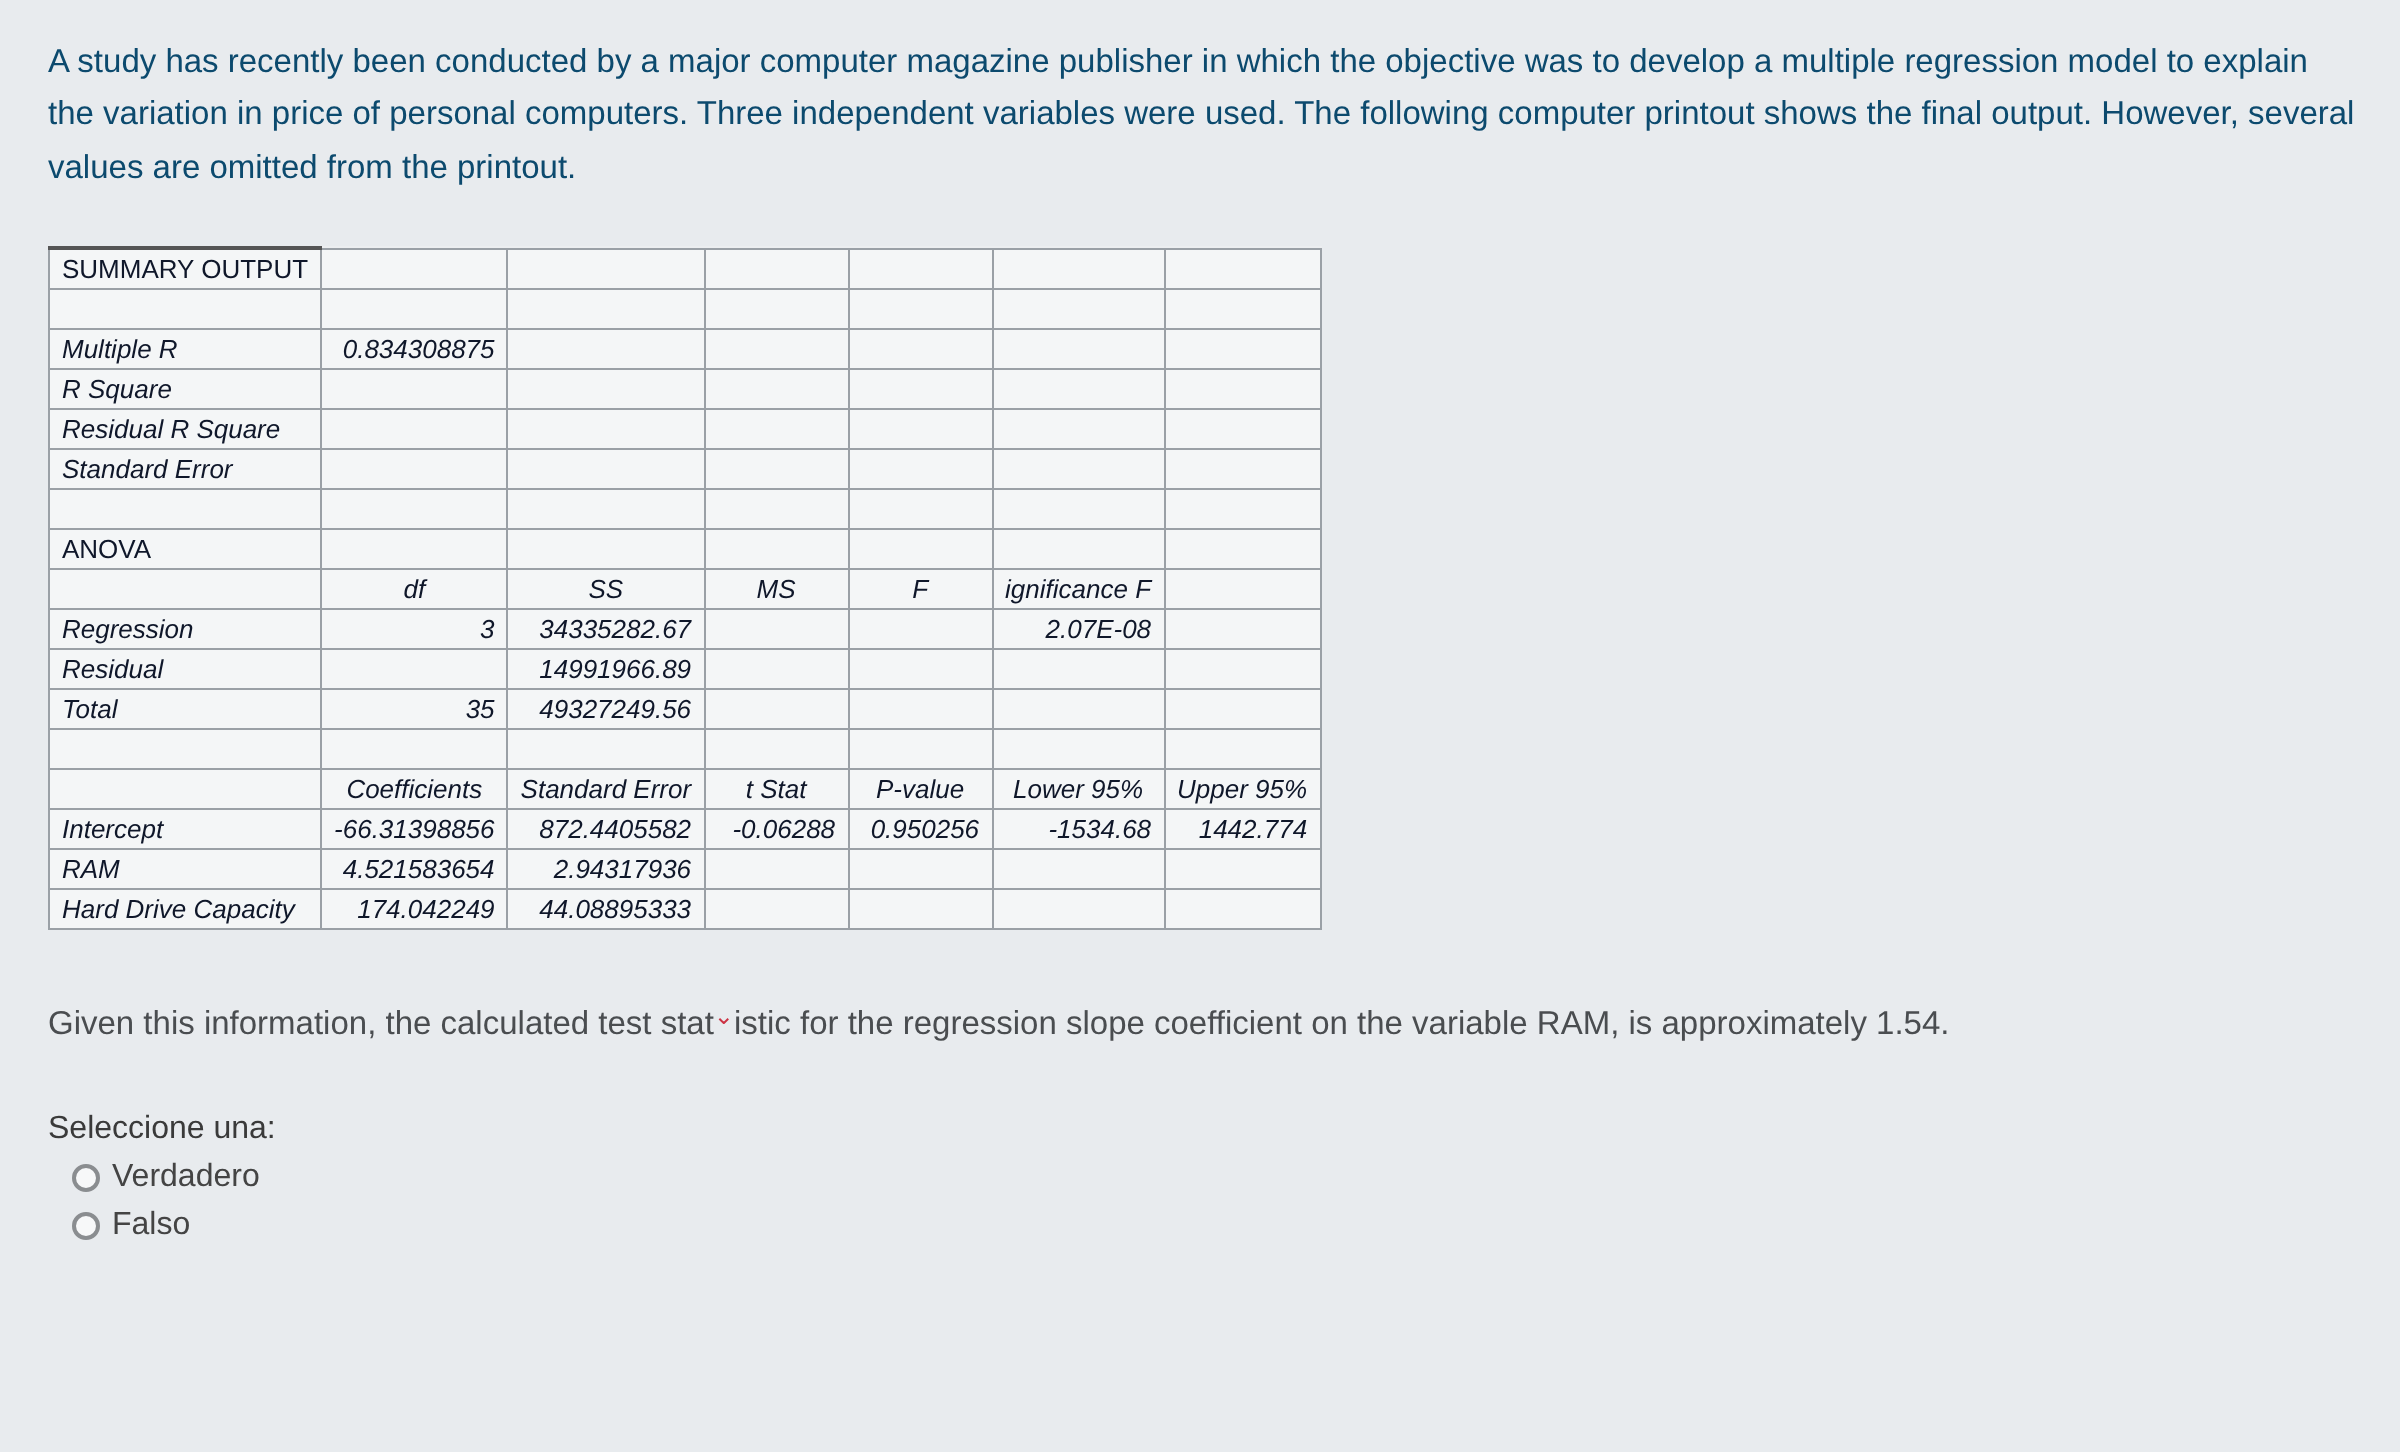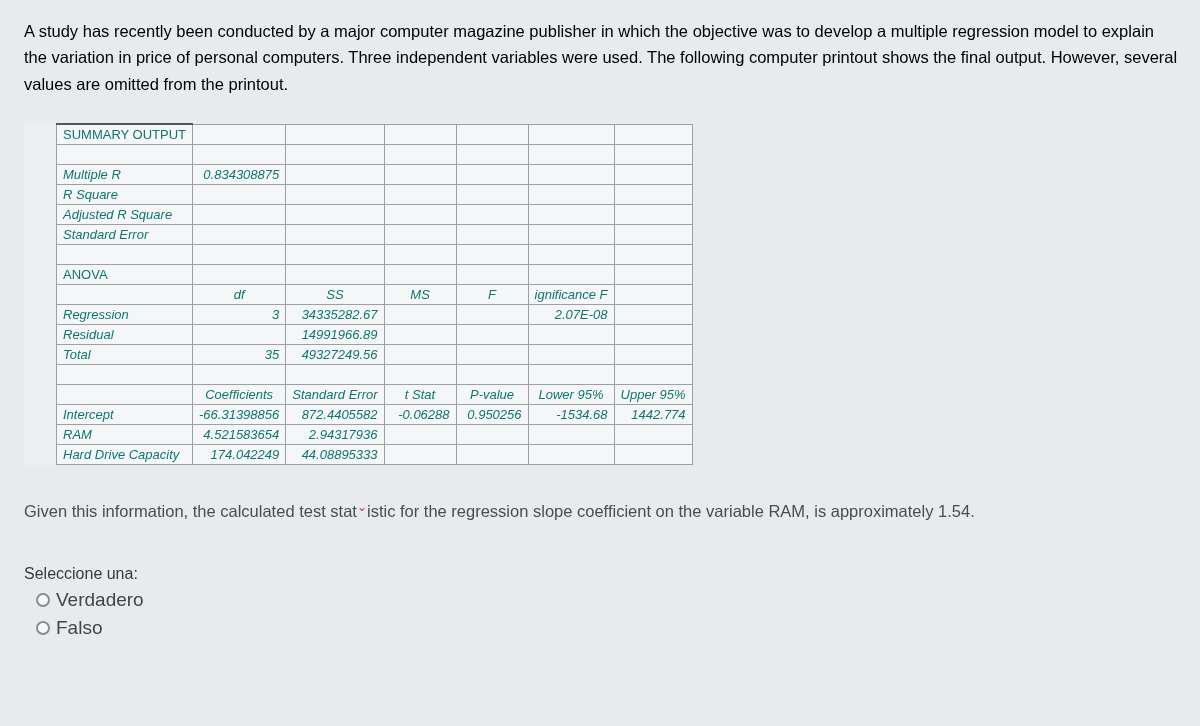--- a/index.html
+++ b/index.html
@@ -8,35 +8,34 @@
       background: #e8ebee;
       color: #333;
       font-size: 15px;
       padding: 0;
       width: 1200px;
     }
     .container {
       padding: 18px 20px 24px 24px;
     }
     .prompt-text {
-      color: #000000;
+      color: #0c4a6e;
       font-size: 16.5px;
       line-height: 1.6;
       margin-bottom: 26px;
     }
     .printout {
       background: #eceef0;
       display: inline-block;
     }
     table.regtable {
       border-collapse: collapse;
       font-size: 13px;
       font-style: italic;
-      color: #0f766e;
-      margin-left: 32px;
+      color: #0f172a;
     }
     table.regtable td {
       border: 1px solid #9aa0a6;
       padding: 2px 6px;
       min-width: 72px;
       height: 20px;
       background: #f4f6f7;
       text-align: right;
       white-space: nowrap;
     }
@@ -48,38 +47,38 @@
       text-align: left;
       border-top: 2px solid #555;
     }
     .thickbottom td { border-bottom: 1.5px solid #555; }
 
     .claim-text {
       color: #4a4d50;
       font-size: 16.5px;
       line-height: 1.6;
       margin-top: 30px;
-      margin-bottom: 40px;
+      margin-bottom: 30px;
     }
     .claim-text .caret {
       color: #cc3344;
       font-size: 12px;
       vertical-align: top;
     }
     .answer-block {
       font-size: 16px;
       color: #3a3a3a;
     }
     .answer-title { margin-bottom: 0; }
     .answer-option {
       display: flex;
       align-items: center;
       gap: 6px;
       margin: 6px 0 6px 12px;
-      font-size: 19px;
+      font-size: 16px;
       color: #444;
     }
     .radio {
       width: 14px;
       height: 14px;
       border: 2px solid #8a8d90;
       border-radius: 50%;
       display: inline-block;
       background: #f7f8f9;
     }
@@ -129,21 +128,21 @@
   <tr>
     <td class="left">R Square</td>
     <td></td>
     <td></td>
             <td></td>
             <td></td>
             <td></td>
             <td></td>
   </tr>
   <tr>
-    <td class="left">Adjusted R Square</td>
+    <td class="left">Residual R Square</td>
     <td></td>
     <td></td>
             <td></td>
             <td></td>
             <td></td>
             <td></td>
   </tr>
   <tr>
     <td class="left">Standard Error</td>
     <td></td>

